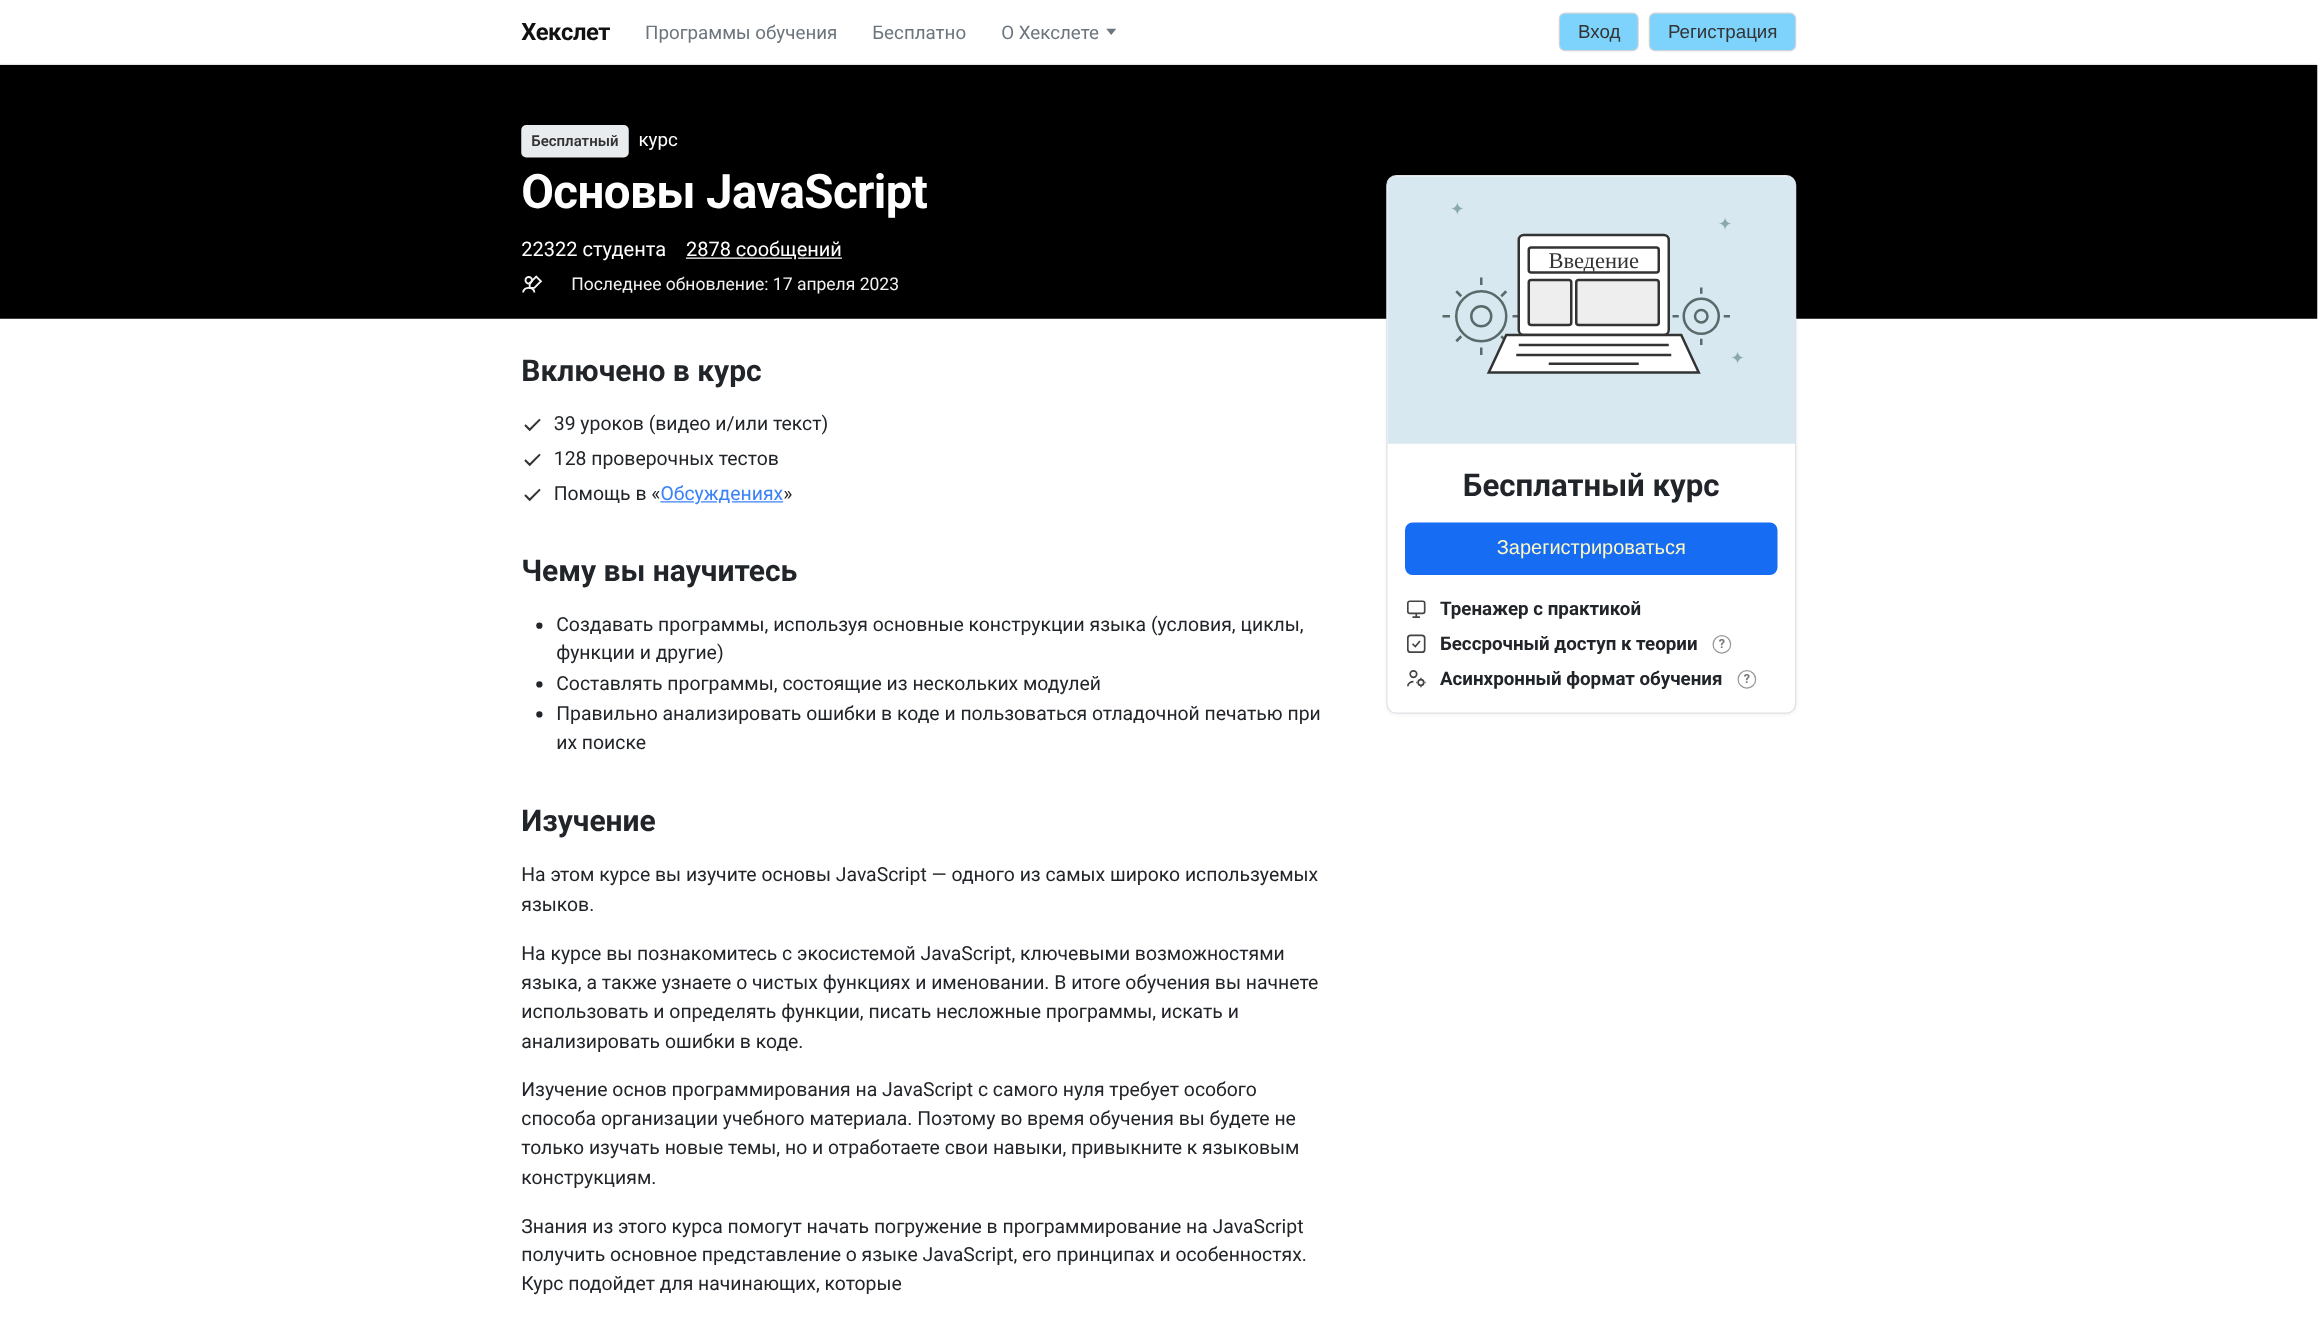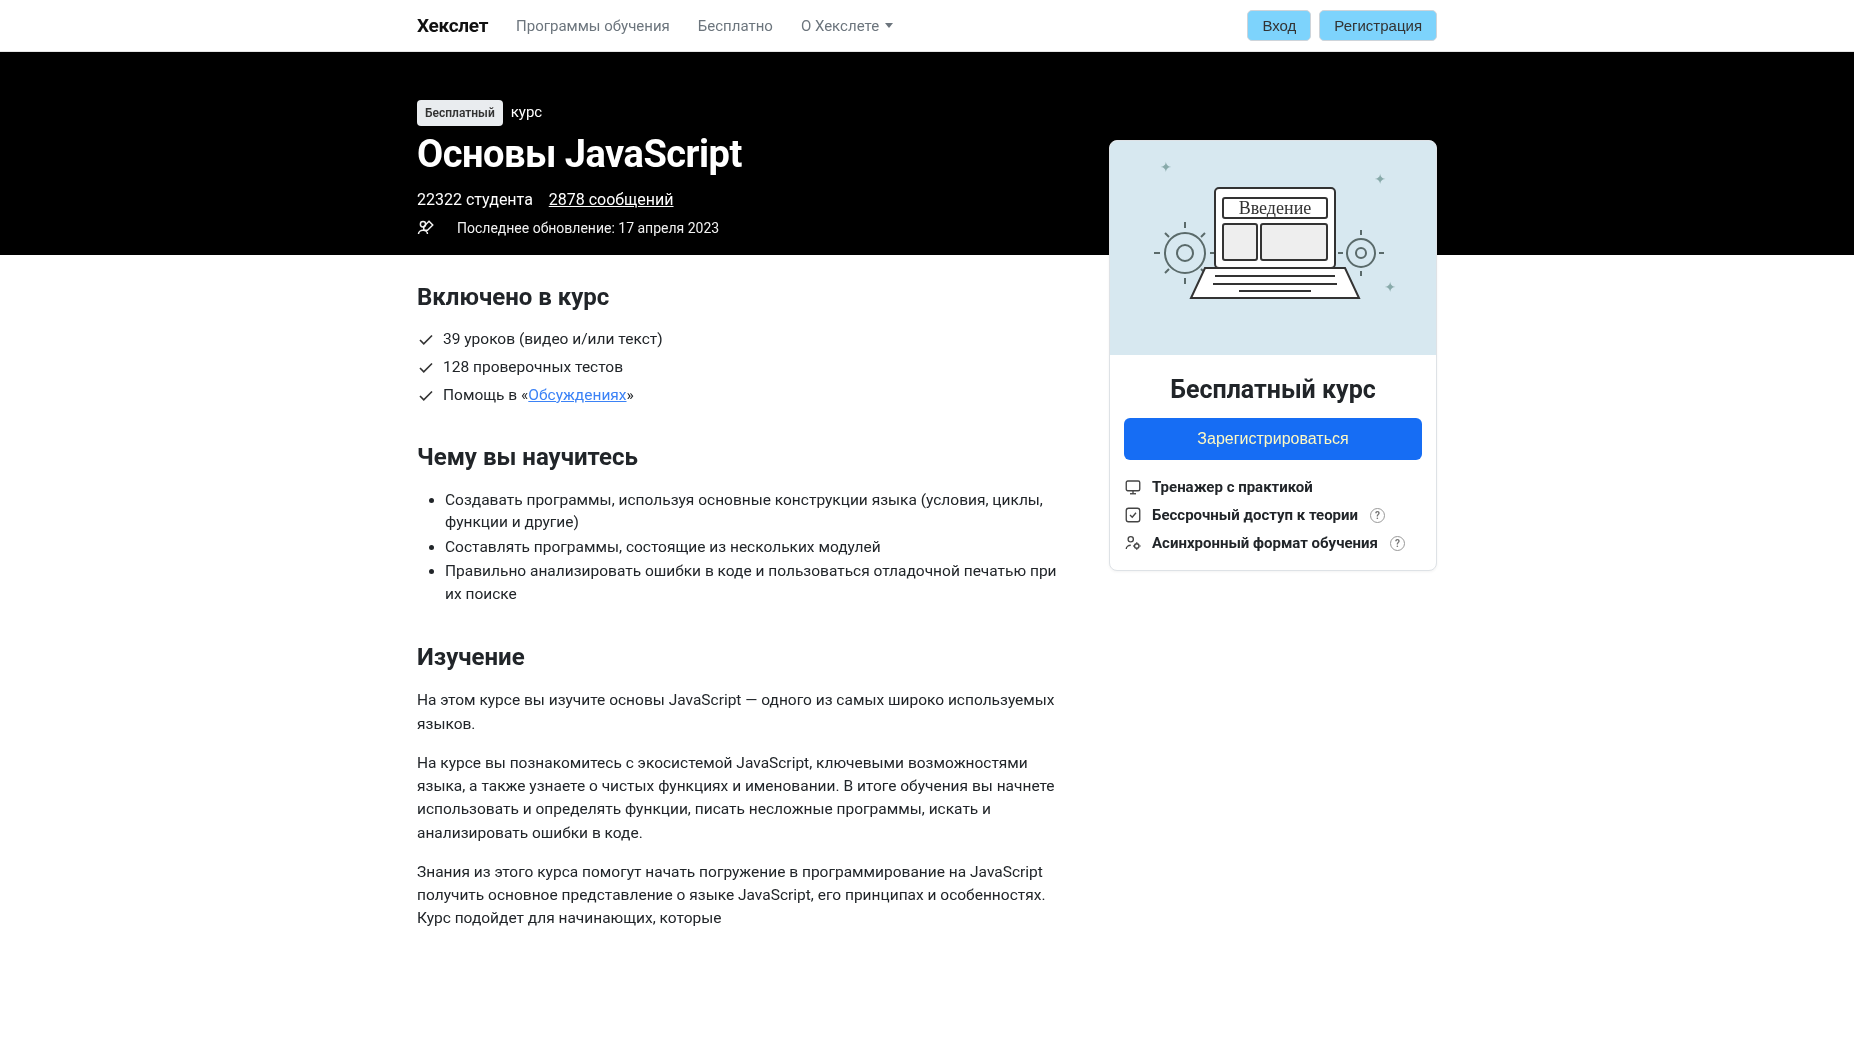--- a/index.html
+++ b/index.html
@@ -140,20 +140,21 @@
     <ul class="learn-list">
       <li>Создавать программы, используя основные конструкции языка (условия, циклы, функции и другие)</li>
       <li>Составлять программы, состоящие из нескольких модулей</li>
       <li>Правильно анализировать ошибки в коде и пользоваться отладочной печатью при их поиске</li>
     </ul>
 
     <h2 class="section-title">Изучение</h2>
     <div class="desc">
       <p>На этом курсе вы изучите основы JavaScript — одного из самых широко используемых языков.</p>
       <p>На курсе вы познакомитесь с экосистемой JavaScript, ключевыми возможностями языка, а также узнаете о чистых функциях и именовании. В итоге обучения вы начнете использовать и определять функции, писать несложные программы, искать и анализировать ошибки в коде.</p>
+      <p>Изучение основ программирования на JavaScript с самого нуля требует особого способа организации учебного материала. Поэтому во время обучения вы будете не только изучать новые темы, но и отработаете свои навыки, привыкните к языковым конструкциям.</p>
       <p>Знания из этого курса помогут начать погружение в программирование на JavaScript получить основное представление о языке JavaScript, его принципах и особенностях. Курс подойдет для начинающих, которые</p>
     </div>
 
   </div>
 
   <aside class="side-col">
     <div class="card">
       <div class="card-img">
         <span class="spark" style="top:18px;left:50px">✦</span>
         <span class="spark" style="top:30px;right:50px">✦</span>

